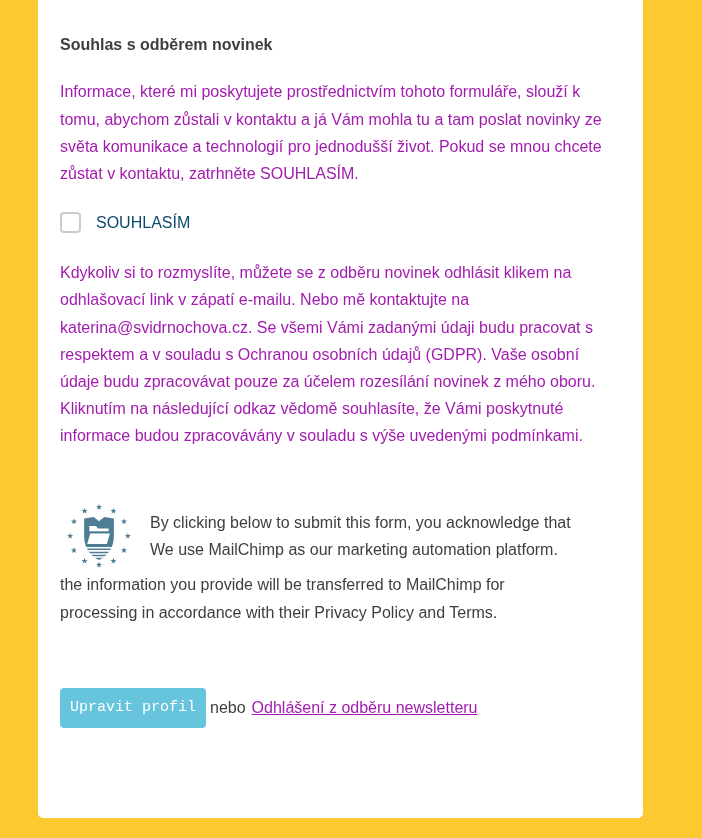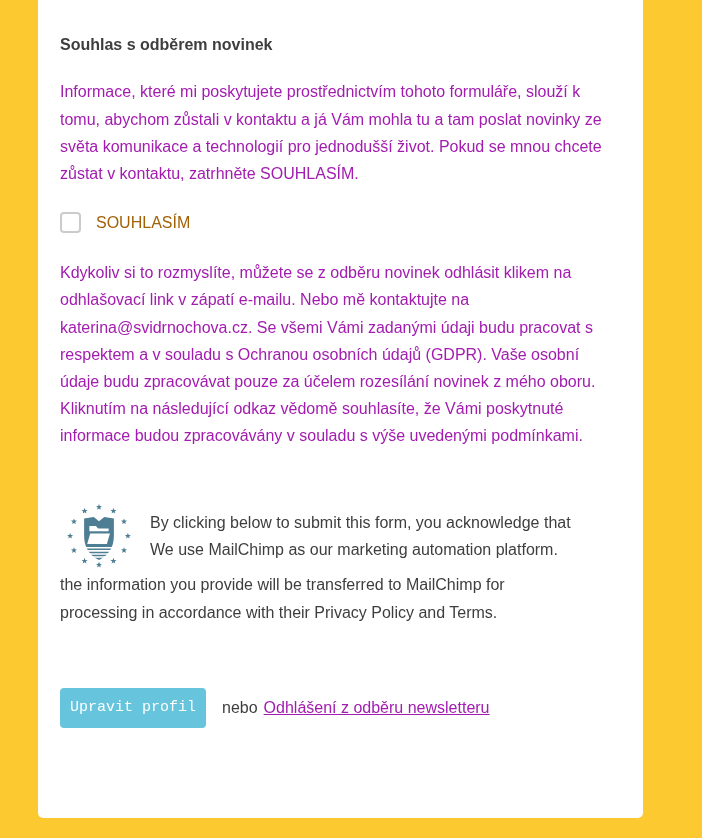--- a/index.html
+++ b/index.html
@@ -50,21 +50,21 @@
     width: 21px;
     height: 21px;
     border: 2px solid #CBCBCB;
     border-radius: 4px;
     background: #FFFFFF;
     flex: 0 0 auto;
   }
   .checkbox-label {
     margin-left: 15px;
     font-size: 16px;
-    color: #a16207;
+    color: #0c4a6e;
   }
   .mc-block {
     margin-top: 52px;
     max-width: 548px;
     font-size: 16px;
     line-height: 1.7;
     color: #3E3E3E;
   }
   .mc-top {
     display: flex;
@@ -89,21 +89,21 @@
     height: 40px;
     background: #66C4DC;
     color: #FFFFFF;
     font-family: Liberation Mono, monospace;
     font-size: 15px;
     border: none;
     border-radius: 4px;
     cursor: pointer;
   }
   .separator-text {
-    margin-left: 16px;
+    margin-left: 4px;
     font-size: 16px;
     color: #3E3E3E;
   }
   .unsub-link {
     margin-left: 6px;
     font-size: 16px;
     color: #a21caf;
     text-decoration: underline;
     cursor: pointer;
   }

